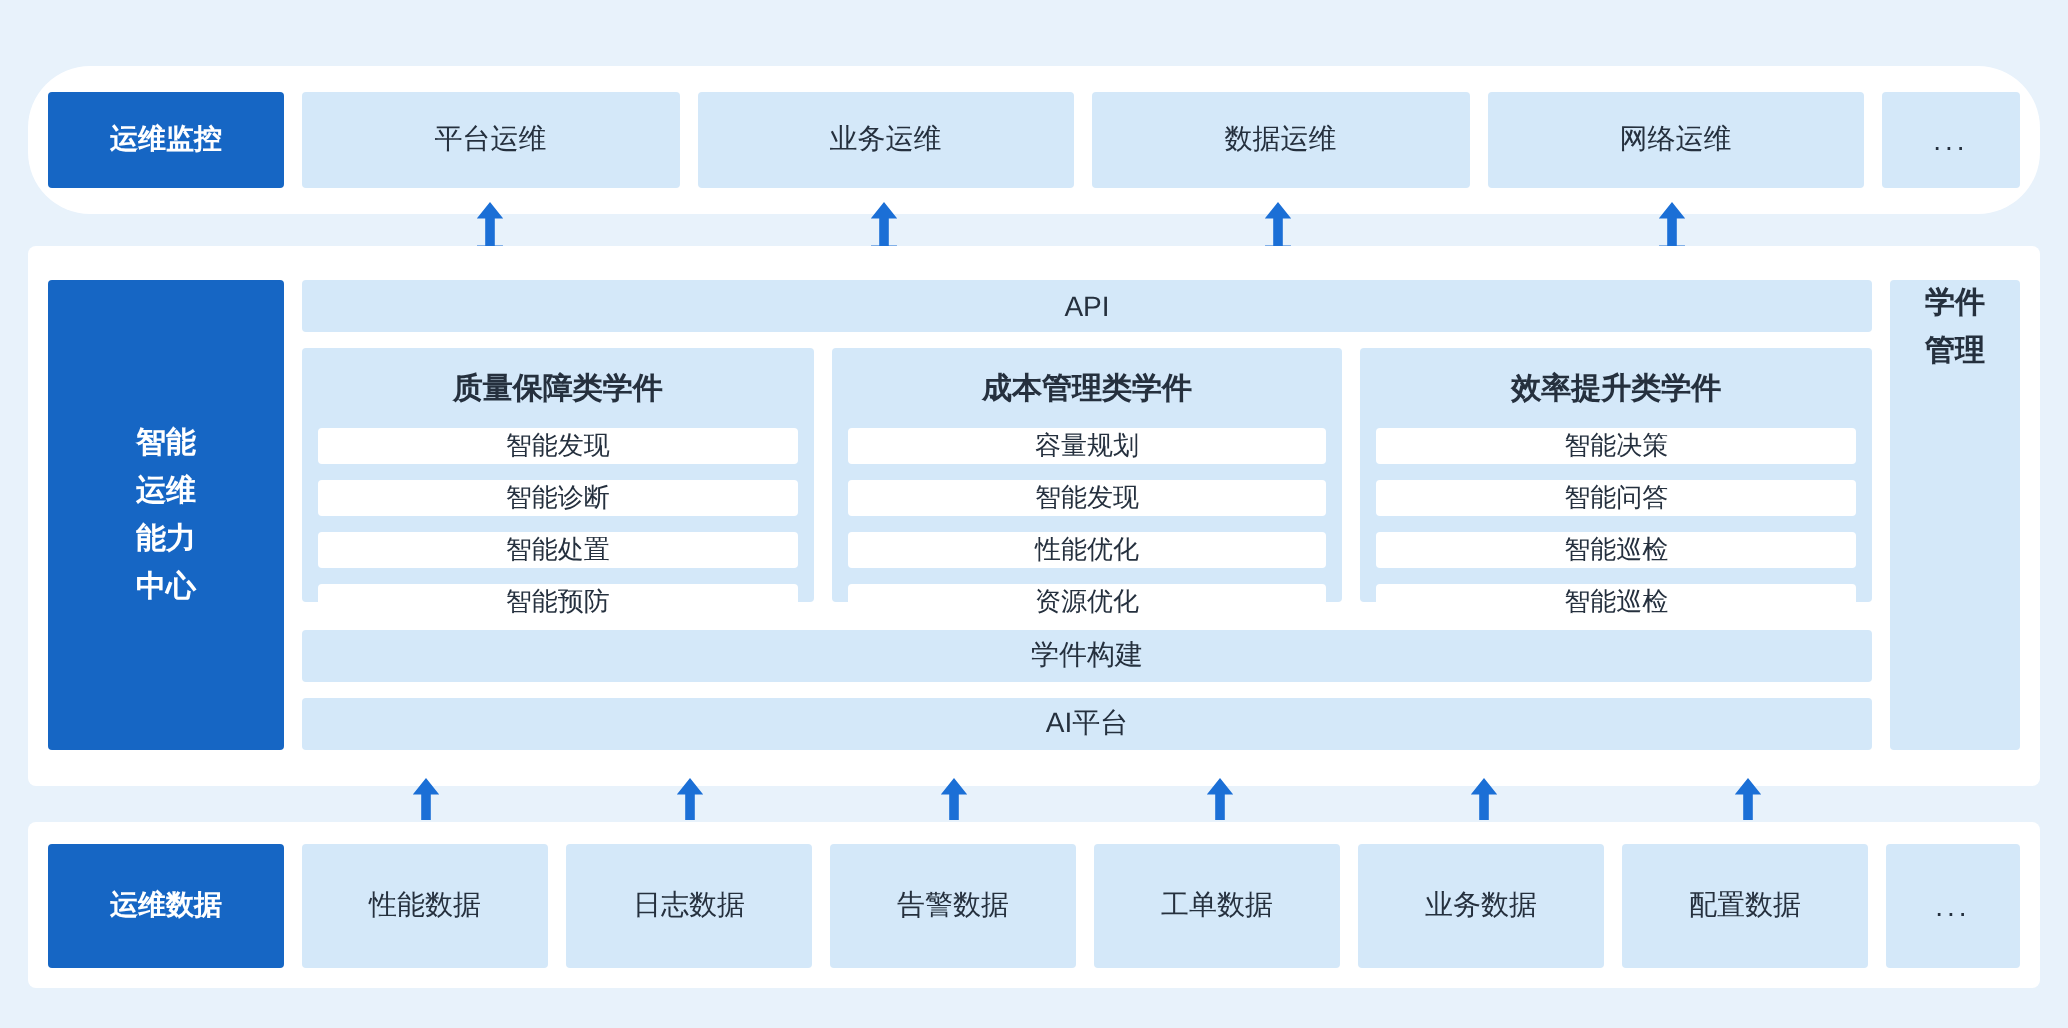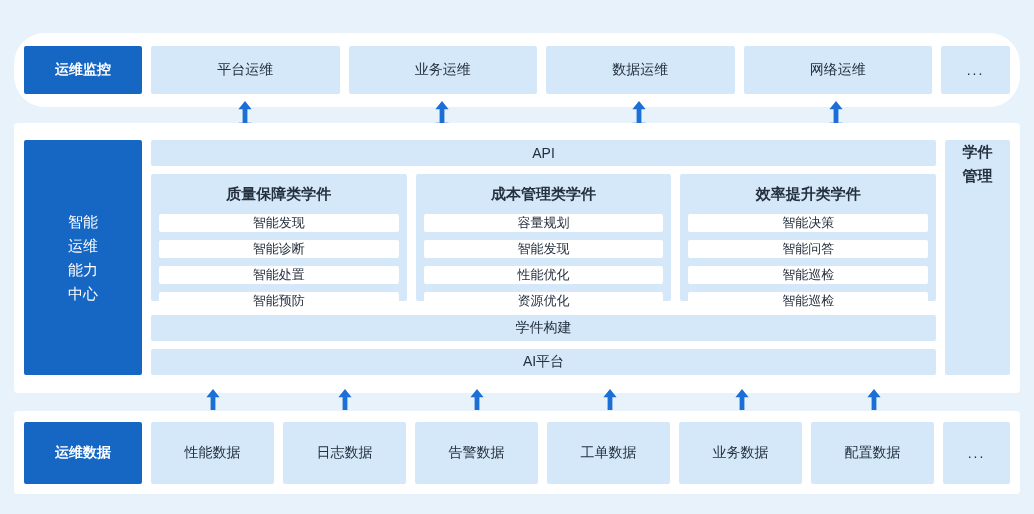--- a/index.html
+++ b/index.html
@@ -32,21 +32,21 @@
   .chip-dark{
     flex:none;width:118px;background:var(--primary);color:#fff;font-weight:bold;
   }
   .chip-light{flex:1;background:var(--light);}
   .chip-more{flex:none;background:var(--light);letter-spacing:2px;}
   .chip-more-top{width:69px;}
   .chip-more-bottom{width:67px;}
   .side-label{
     flex:none;width:118px;background:var(--primary);color:#fff;
     display:flex;align-items:center;justify-content:center;text-align:center;
-    font-weight:normal;font-size:15px;line-height:24px;border-radius:2px;
+    font-weight:bold;font-size:15px;line-height:24px;border-radius:2px;
   }
   .mid-main{flex:1;display:flex;flex-direction:column;min-width:0;}
   .bar{
     flex:none;height:26px;background:var(--light);border-radius:2px;
     display:flex;align-items:center;justify-content:center;font-size:14px;
   }
   .bar-api{margin-bottom:8px;}
   .groups{flex:1;display:flex;gap:9px;margin-bottom:14px;min-height:0;justify-content:center;}
   .group{
     flex:1;background:var(--light);border-radius:2px;

